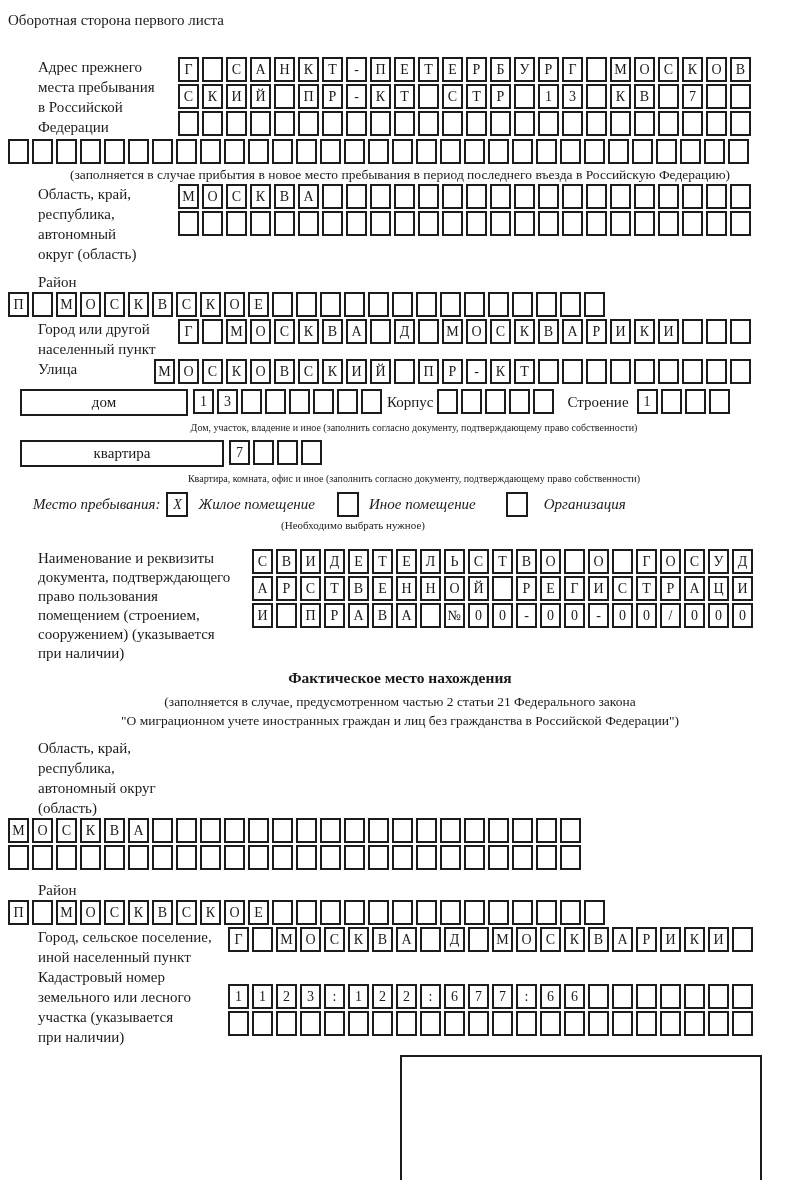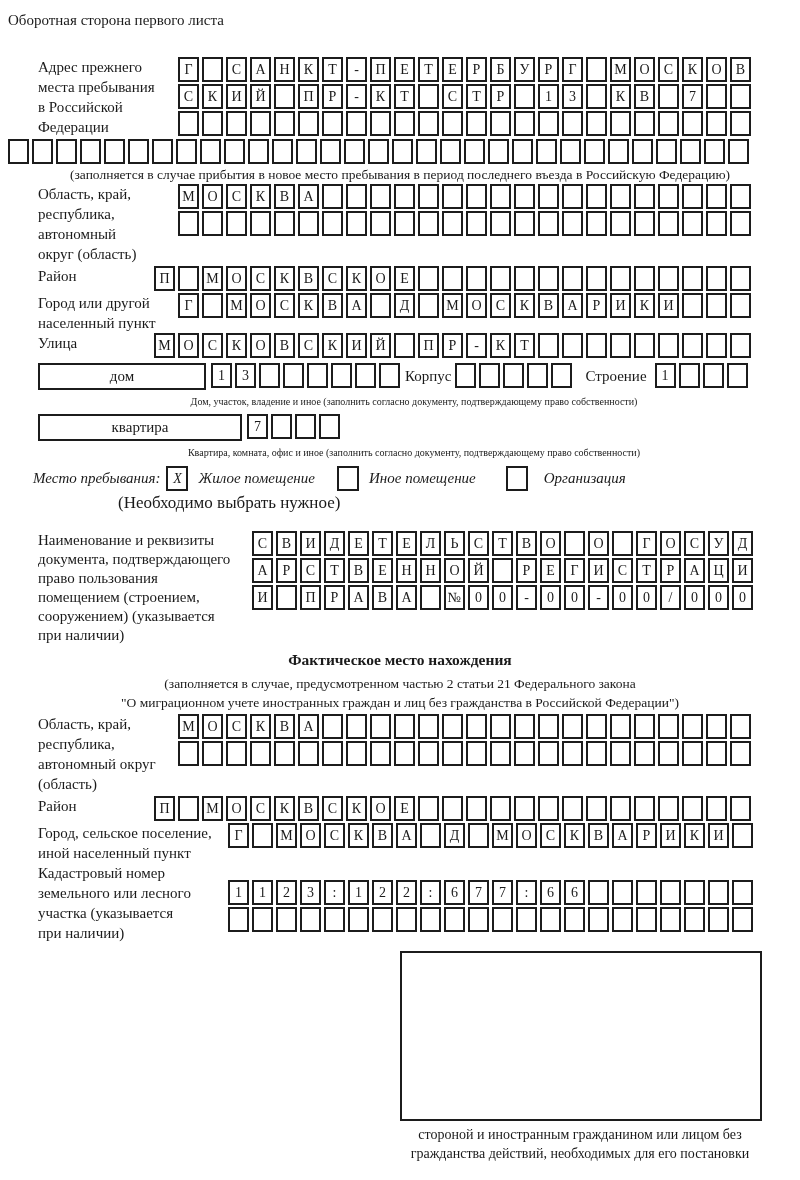--- a/index.html
+++ b/index.html
@@ -29,42 +29,42 @@
   .fullrow { margin-top: 1px; }
 
   .note-center { text-align: center; font-size: 13.5px; line-height: 18px; margin-top: 2px; }
   .sec-title { text-align: center; font-weight: bold; font-size: 15.5px; margin: 6px 0 5px 0; }
 
   .widebox {
     height: 27px; border: 2px solid #1c1c1c; display: flex; align-items: center;
     justify-content: center; font-size: 15px; margin-right: 5px; flex: 0 0 auto;
   }
   .inline-label { font-size: 15px; line-height: 27px; flex: 0 0 auto; }
-  .mid-row { margin: 3px 0 2px 30px; display: flex; align-items: flex-start; }
+  .mid-row { margin: 3px 0 2px 12px; display: flex; align-items: flex-start; }
   .caption { font-size: 10px; line-height: 19px; padding-left: 28px; margin-bottom: 2px; text-align: center; }
 
   .stay-row { display: flex; align-items: center; padding-left: 25px; margin: 4px 0 2px 0; font-style: italic; }
   .checkbox {
     width: 22px; height: 25px; border: 2px solid #1c1c1c; display: inline-flex;
     align-items: center; justify-content: center; font-size: 14px; flex: 0 0 auto;
   }
-  .stay-note { width: 470px; margin-left: 110px; font-size: 17px; margin-bottom: 8px; }
+  .stay-note { width: 470px; margin-left: 110px; text-align: center; font-size: 11px; margin-bottom: 8px; }
 
   .doc-block { margin-top: 18px; }
 
   .fact-note { text-align: center; font-size: 13.5px; line-height: 19px; }
   .fact-wrap { margin-top: 4px; }
 
   .stamp-box {
     width: 362px; height: 170px; border: 2px solid #1c1c1c; margin-left: 392px; margin-top: 8px;
   }
   .stamp-caption {
     width: 400px; margin-left: 372px; text-align: center; font-size: 14px; line-height: 19px; margin-top: 4px;
   }
-  .mt2 { margin-top: 2px; }
+  .mt2 { margin-top: 8px; flex-direction: column; }
 </style>
 </head>
 <body>
 
 <div>
 
   <div class="header-note">Оборотная сторона первого листа</div>
 
   <div class="frow sec1">
     <div class="flabel w170">

